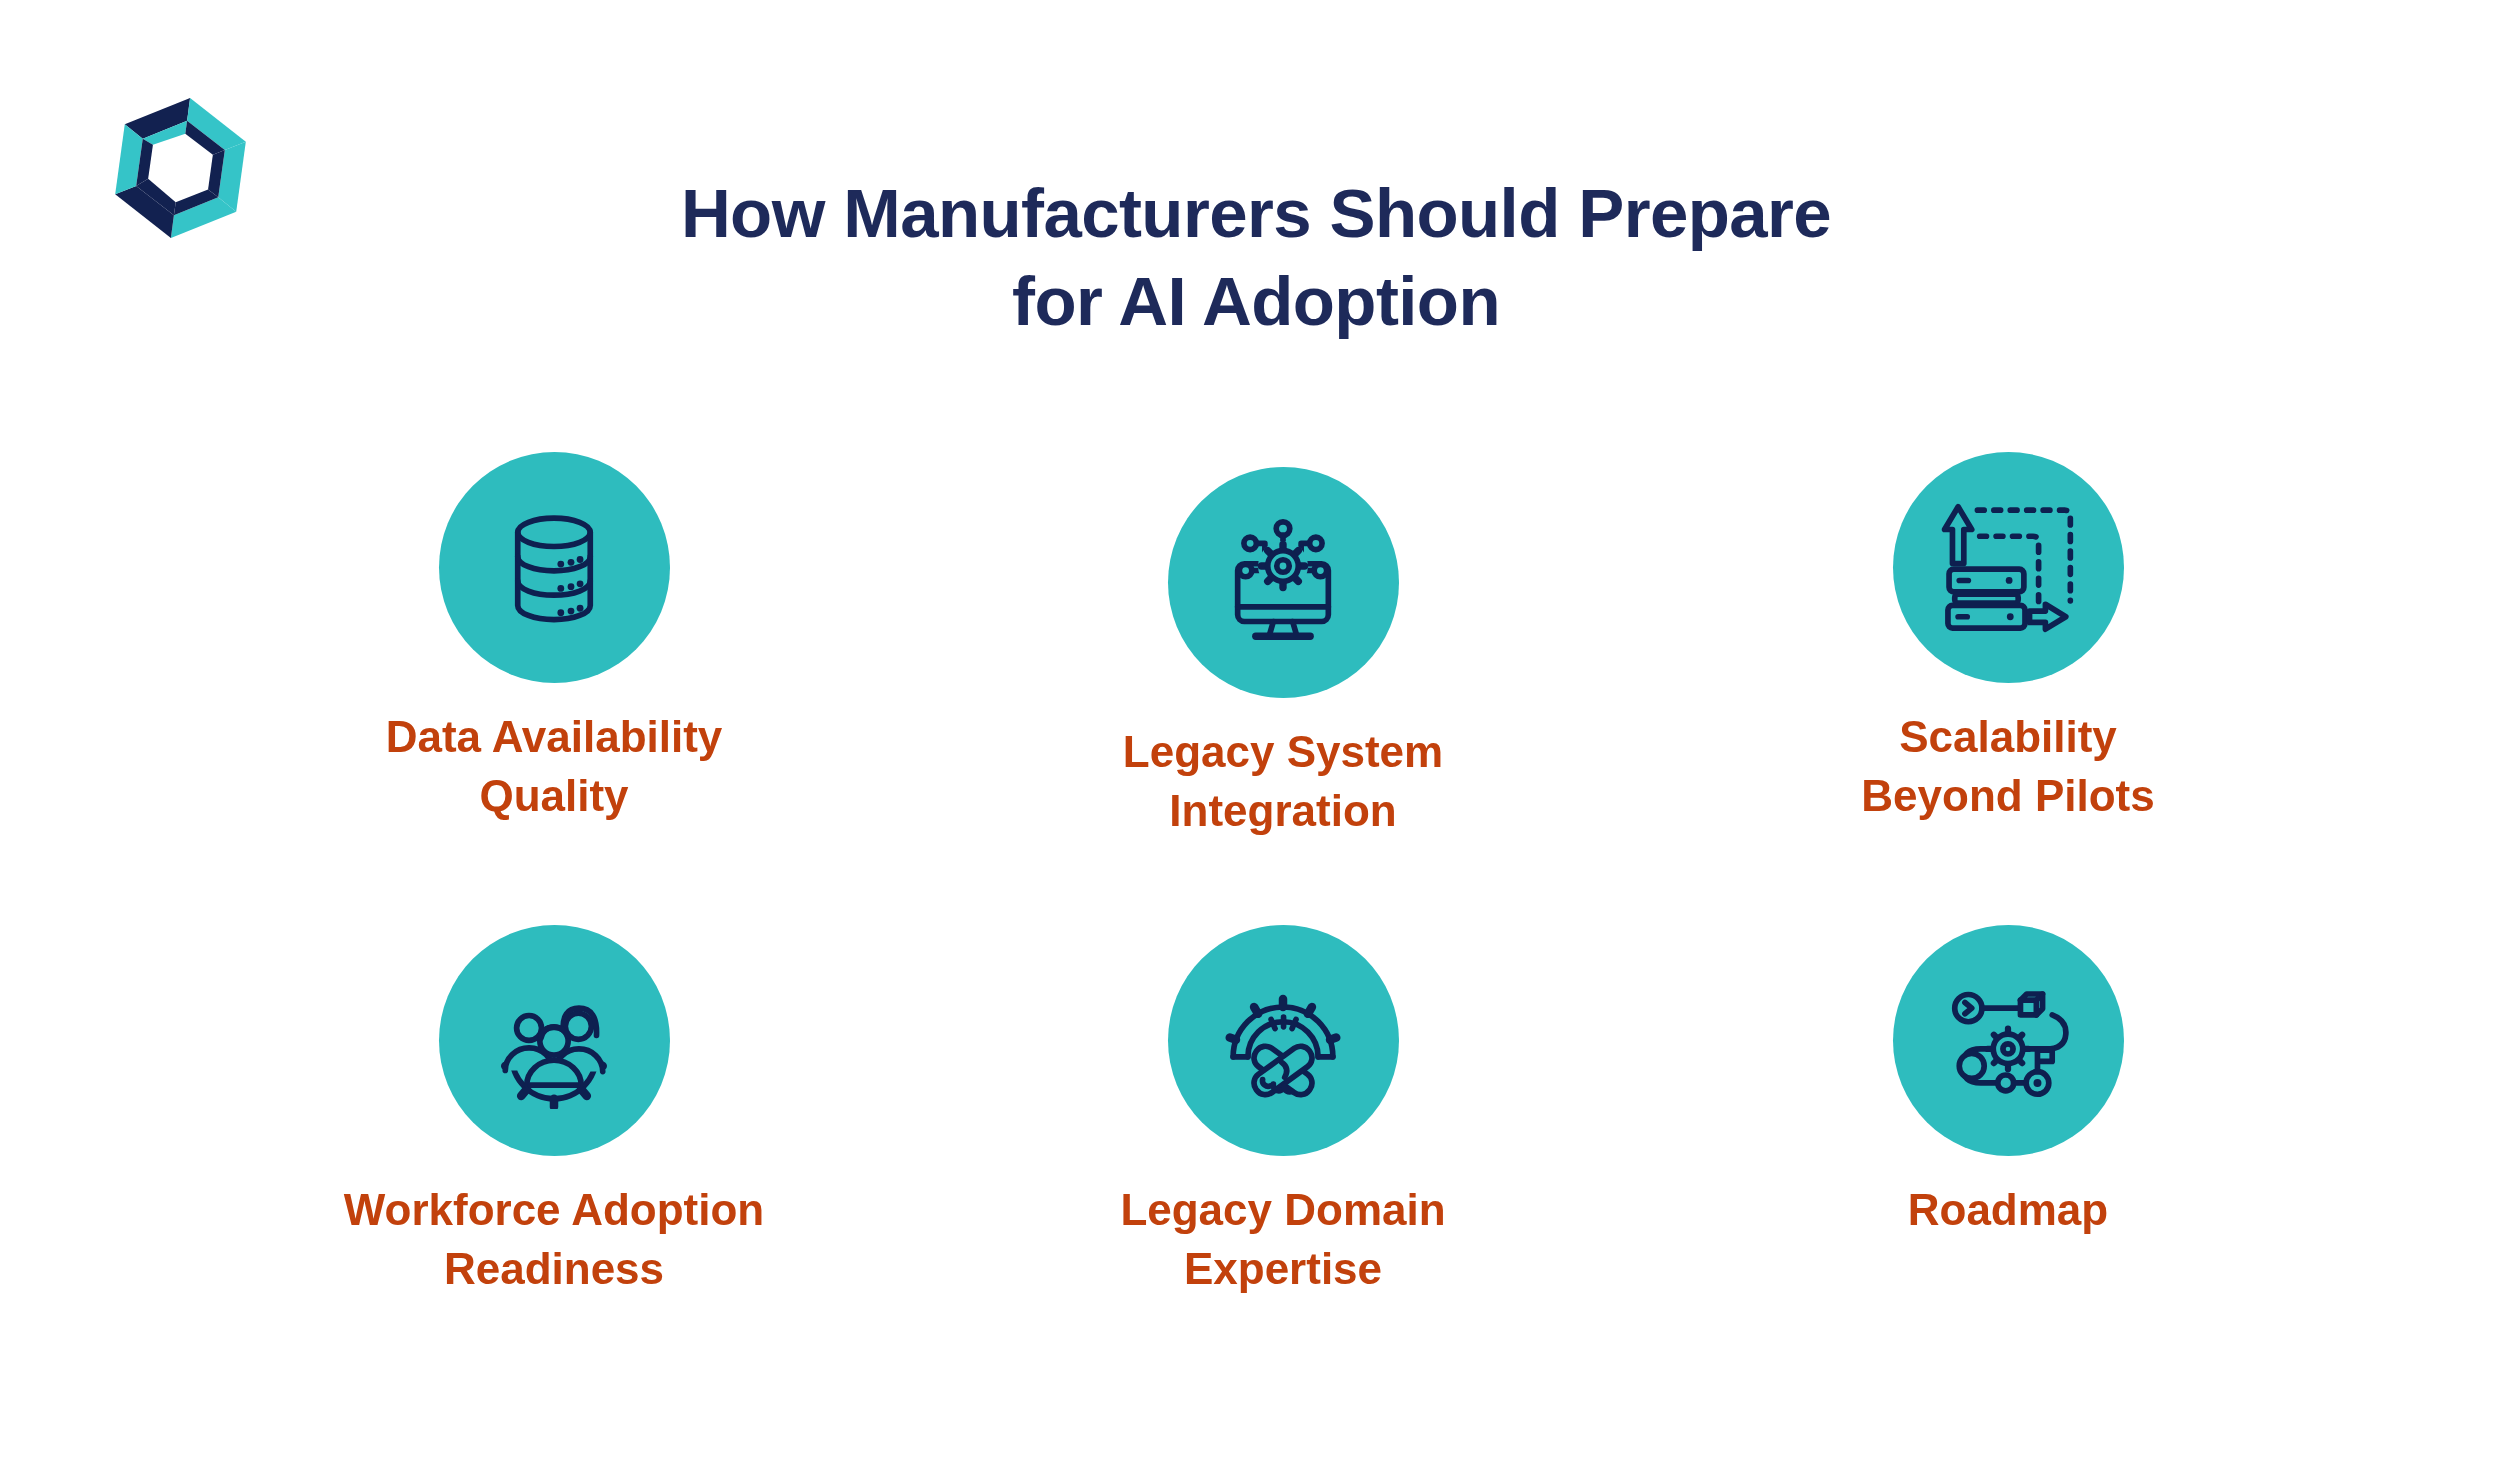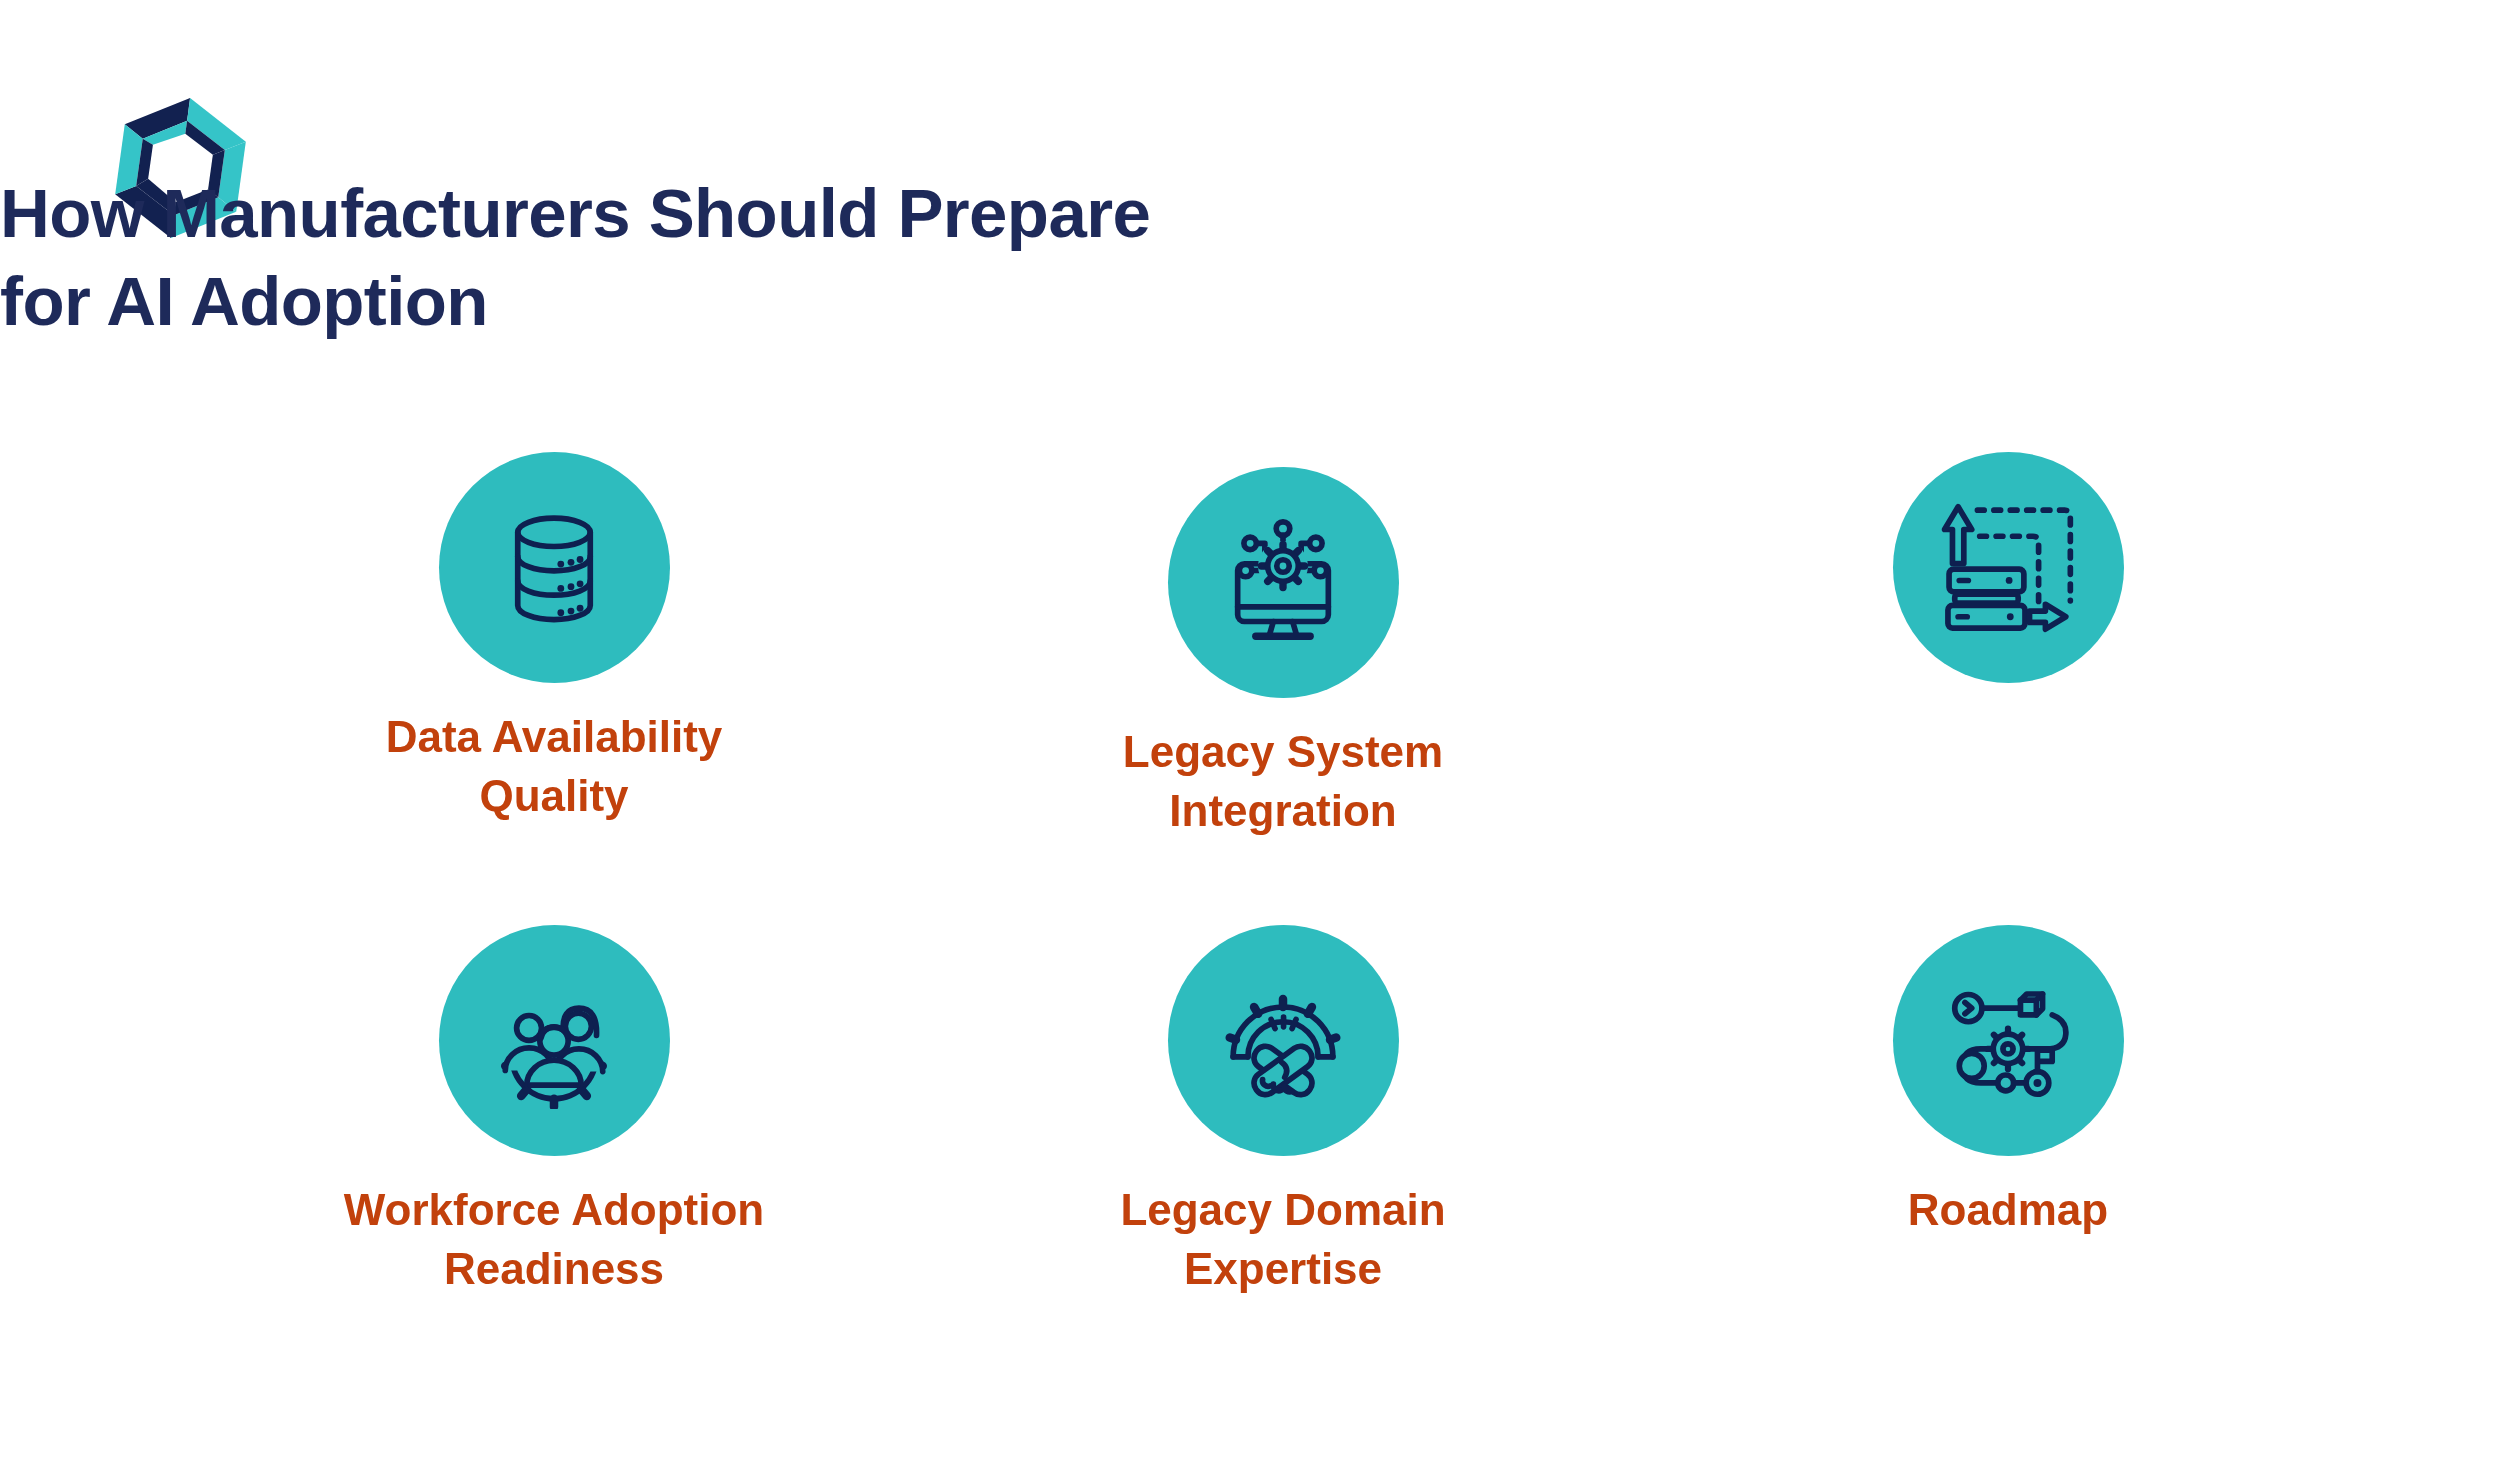--- a/index.html
+++ b/index.html
@@ -10,20 +10,21 @@
     background:#ffffff;
     font-family:"Liberation Sans", sans-serif;
     overflow:hidden;
   }
   .logo {
     position:absolute; left:108px; top:93px;
     width:145px; height:150px;
   }
   .title {
     position:absolute; left:0; top:170px; width:100%;
+    text-align:center;
     font-size:69px; font-weight:700; line-height:1.27;
     color:#1E2A5A; letter-spacing:-0.6px;
   }
   .cell {
     position:absolute; width:650px; text-align:center;
   }
   .circle {
     width:231px; height:231px; border-radius:50%;
     background:#2EBCBE;
     margin:0 auto;
@@ -152,20 +153,24 @@
         <rect x="16" y="122" width="132" height="40" rx="8"></rect>
         <rect x="26" y="166" width="112" height="16" rx="6"></rect>
         <rect x="14" y="186" width="136" height="40" rx="8"></rect>
         <path d="M34 142 H50"></path>
           <circle cx="122" cy="142" r="6" class="fillnavy"></circle>
         <path d="M32 206 H48"></path>
           <circle cx="124" cy="206" r="6" class="fillnavy"></circle>
         <path d="M158 196 h28 v-12 l36 22 -36 22 v-12 h-28 Z"></path>
       </svg>
     </div>
+    <div class="label">
+      <div>Scalability</div>
+      <div>Beyond Pilots</div>
+    </div>
   </div>
 
   <div class="cell c4">
     <div class="circle">
       <svg class="icon" viewBox="0 0 240 240" width="136" height="136">
 
         <path d="M46 148 a74 74 0 0 0 148 0"></path>
         <g stroke-width="15">
           <path d="M193 161 l13 3"></path>
             <path d="M168 205 l10 12"></path>

